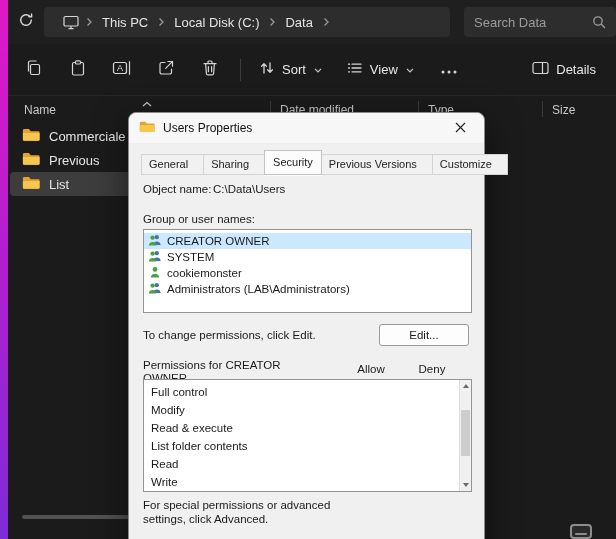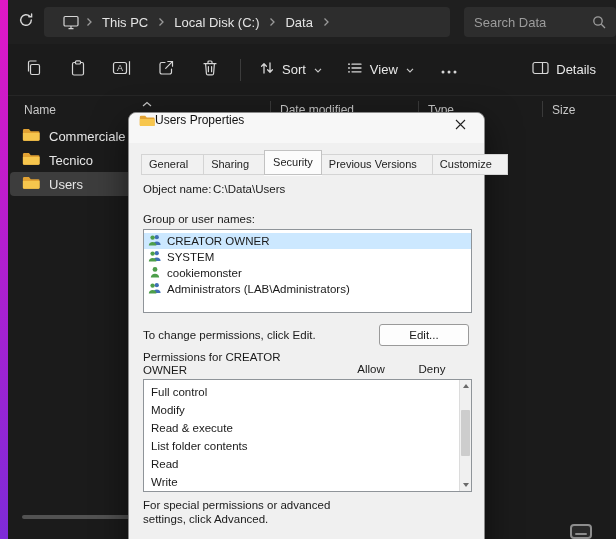--- a/index.html
+++ b/index.html
@@ -38,42 +38,42 @@
   .rows{position:absolute;left:2px;top:124px;width:320px;}
   .row{height:24px;display:flex;align-items:center;gap:9px;padding-left:12px;color:#e6e6e6;font-size:13px;border-radius:4px;}
   .row.selected{background:#3d3d3d;}
 
   .hscroll{position:absolute;left:14px;bottom:20px;width:112px;height:4px;border-radius:2px;background:#525252;}
   .corner-icon{position:absolute;left:570px;top:524px;width:22px;height:15px;border:2px solid #8d8d8d;border-radius:4px;background:#2a2a2a;}
   .corner-icon::after{content:"";position:absolute;left:3px;right:3px;bottom:2px;height:2px;background:#8d8d8d;border-radius:1px;}
 
   
   .dialog{position:absolute;left:128px;top:112px;width:357px;height:445px;background:#f0f0f0;border:1px solid #8a8a8a;border-radius:8px 8px 0 0;box-shadow:0 12px 34px rgba(0,0,0,.55);color:#1a1a1a;z-index:10;}
-  .dlg-titlebar{height:30px;display:flex;padding:0 10px;gap:0;background:#f7f7f7;border-radius:8px 8px 0 0;}
+  .dlg-titlebar{height:30px;display:flex;align-items:center;padding:0 10px;gap:8px;background:#f7f7f7;border-radius:8px 8px 0 0;}
   .dlg-title{font-size:12px;color:#111;}
   .dlg-close{margin-left:auto;width:28px;height:24px;display:flex;align-items:center;justify-content:center;border-radius:4px;}
 
   .tabs{position:absolute;left:12px;top:38px;right:12px;height:24px;display:flex;align-items:flex-end;}
   .tab{font-size:11px;padding:3px 15px 4px 7px;background:#f1f1f1;border:1px solid #d4d4d4;margin-right:-1px;white-space:nowrap;color:#222;}
   .tab.active{background:#fcfcfc;padding:5px 8px 6px 8px;border-color:#c2c2c2;z-index:3;box-shadow:0 1px 0 #fcfcfc;}
   .tab-line{position:absolute;left:12px;right:12px;top:61px;height:1px;background:#d4d4d4;z-index:1;}
 
   .dlg-text{position:absolute;font-size:11.5px;color:#1a1a1a;}
   .obj-label{left:14px;top:70px;}
   .obj-value{left:84px;top:70px;}
   .group-label{left:14px;top:100px;}
 
   .listbox{position:absolute;left:14px;top:116px;width:329px;height:84px;background:#fff;border:1px solid #8f9499;padding-top:3px;overflow:hidden;}
   .user-row{height:16px;display:flex;align-items:center;gap:5px;padding:0 4px;font-size:11.5px;white-space:nowrap;}
   .user-row.selected{background:#cce8ff;}
 
   .edit-hint{left:14px;top:216px;}
   .dlg-btn{position:absolute;width:90px;height:22px;background:#fdfdfd;border:1px solid #9a9a9a;border-radius:3px;font-size:11.5px;display:flex;align-items:center;justify-content:center;color:#1a1a1a;}
   .edit-btn{left:250px;top:211px;}
-  .perm-label{left:14px;top:238px;width:150px;line-height:13px;}
+  .perm-label{left:14px;top:246px;width:150px;line-height:13px;}
   .allow-label{left:218px;top:250px;width:48px;text-align:center;}
   .deny-label{left:279px;top:250px;width:48px;text-align:center;}
 
   .permbox{position:absolute;left:14px;top:266px;width:329px;height:113px;background:#fff;border:1px solid #8f9499;padding:3px 0 0 0;overflow:hidden;}
   .perm-row{height:18px;display:flex;align-items:center;padding-left:7px;font-size:11.5px;}
   .vsb{position:absolute;top:0;right:0;bottom:0;width:12px;background:#f0f0f0;border-left:1px solid #dcdcdc;}
   .vsb .arrow-up,.vsb .arrow-down{position:absolute;left:3px;width:0;height:0;border-left:3px solid transparent;border-right:3px solid transparent;}
   .vsb .arrow-up{top:4px;border-bottom:4px solid #6a6a6a;}
   .vsb .arrow-down{bottom:4px;border-top:4px solid #6a6a6a;}
   .vsb .thumb{position:absolute;left:1px;top:30px;width:9px;height:46px;background:#cdcdcd;border-radius:1px;}
@@ -256,30 +256,30 @@
       </span>
       <span>Commerciale</span>
     </div>
     <div class="row">
       <span>
         <svg width="18" height="15" viewBox="0 0 20 16">
             <path d="M1 3.5A1.5 1.5 0 0 1 2.5 2h5.2l2 2.3H18A1.5 1.5 0 0 1 19.5 5.8v7.7A1.5 1.5 0 0 1 18 15H2.5A1.5 1.5 0 0 1 1 13.5z" fill="#e2a233"></path>
             <path d="M1 6.2h18.5v7.3A1.5 1.5 0 0 1 18 15H2.5A1.5 1.5 0 0 1 1 13.5z" fill="#f7c64d"></path>
           </svg>
       </span>
-      <span>Tecnico</span>
+      <span>Previous</span>
     </div>
     <div class="row selected">
       <span>
         <svg width="18" height="15" viewBox="0 0 20 16">
             <path d="M1 3.5A1.5 1.5 0 0 1 2.5 2h5.2l2 2.3H18A1.5 1.5 0 0 1 19.5 5.8v7.7A1.5 1.5 0 0 1 18 15H2.5A1.5 1.5 0 0 1 1 13.5z" fill="#e2a233"></path>
             <path d="M1 6.2h18.5v7.3A1.5 1.5 0 0 1 18 15H2.5A1.5 1.5 0 0 1 1 13.5z" fill="#f7c64d"></path>
           </svg>
       </span>
-      <span>Users</span>
+      <span>List</span>
     </div>
   </div>
 
   <div class="hscroll"></div>
 </div>
 
 <div class="corner-icon"></div>
 
 <div class="dialog">
   <div class="dlg-titlebar">

